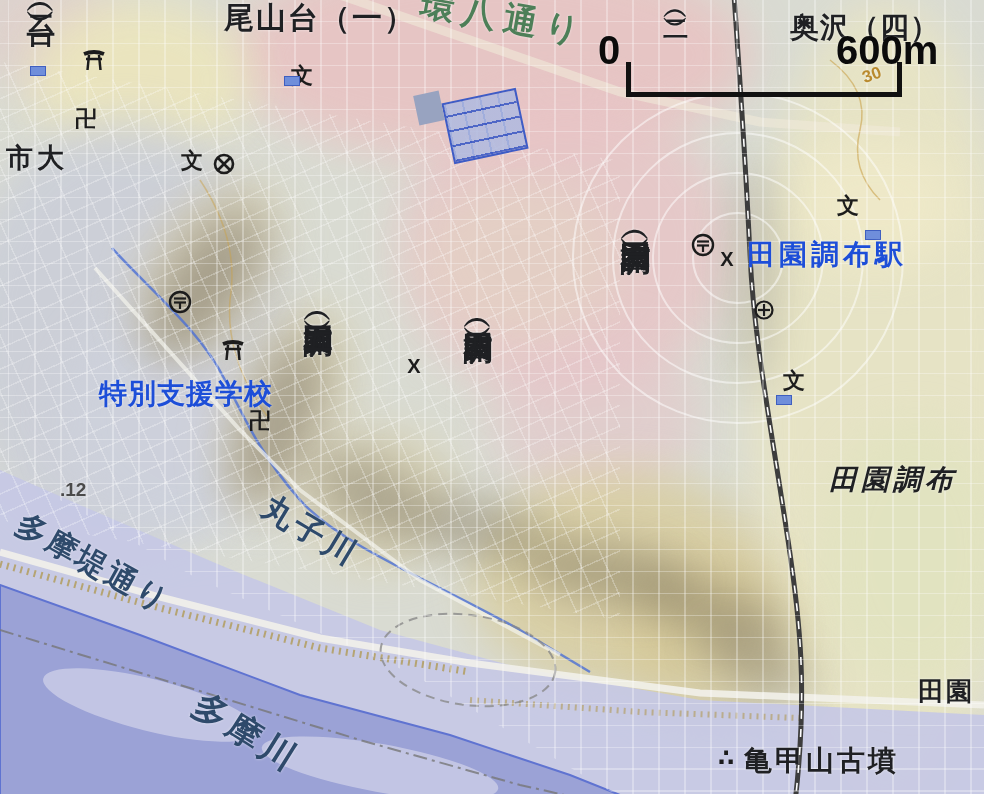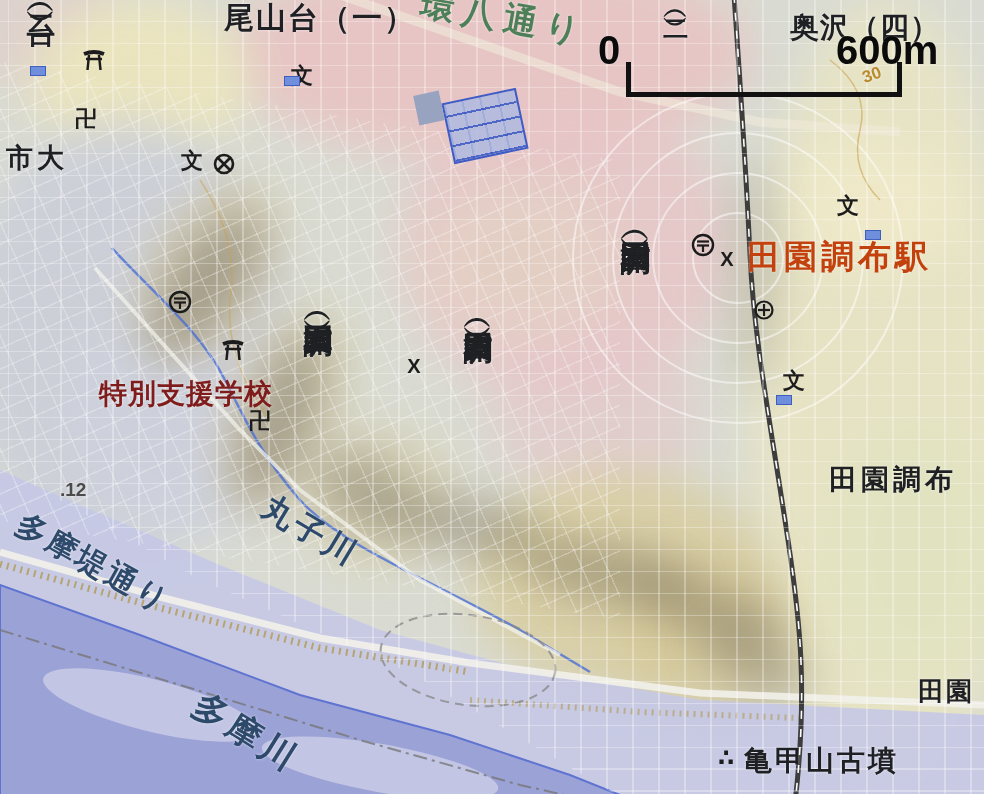--- a/index.html
+++ b/index.html
@@ -196,29 +196,29 @@
       <div class="pool" style="left: 30px; top: 66px; width: 14px; height: 8px;"></div>
       <div class="bluegrid" style="left: 447px; top: 95px;"></div>
       <div class="grayblock" style="left: 416px; top: 93px;"></div>
     </div>
   <div class="layer" id="labels-layer">
       <span class="map-label" style="left: 224px; top: 2px; font-size: 30px; color: rgb(31, 32, 35); letter-spacing: 2px;">尾山台（一）</span>
       <span class="map-label" style="left: 790px; top: 12px; font-size: 29px; color: rgb(31, 32, 35); letter-spacing: 1px;">奥沢（四）</span>
       <span class="map-label vertical" style="left: 663px; top: 2px; font-size: 25px; color: rgb(31, 32, 35);">（二）</span>
       <span class="map-label vertical" style="left: 26px; top: -6px; font-size: 29px; color: rgb(31, 32, 35);">台（二）</span>
       <span class="map-label" style="left: 6px; top: 144px; font-size: 27px; color: rgb(31, 32, 35); letter-spacing: 4px;">市大</span>
-      <span class="map-label" style="left: 99px; top: 379px; font-size: 28px; color: #7f1d1d; letter-spacing: 1px;">特別支援学校</span>
+      <span class="map-label" style="left: 99px; top: 379px; font-size: 28px; color: #1d4ed8; letter-spacing: 1px;">特別支援学校</span>
       <span class="map-label vertical" style="left: 303px; top: 303px; font-size: 29px; color: rgb(31, 32, 35);">田園調布（五）</span>
       <span class="map-label vertical" style="left: 463px; top: 310px; font-size: 29px; color: rgb(31, 32, 35);">田園調布（四）</span>
       <span class="map-label vertical" style="left: 620px; top: 220px; font-size: 30px; color: rgb(31, 32, 35);">田園調布（三）</span>
-      <span class="map-label" style="left: 829px; top: 465px; font-size: 28px; color: rgb(31, 32, 35); letter-spacing: 4px;">田園調布</span>
+      <span class="map-label" style="left: 829px; top: 465px; font-size: 28px; color: rgb(31, 32, 35); letter-spacing: 4px; font-style: italic;">田園調布</span>
       <span class="map-label" style="left: 918px; top: 678px; font-size: 26px; color: rgb(31, 32, 35); letter-spacing: 2px;">田園</span>
       <span class="map-label" style="left: 744px; top: 746px; font-size: 28px; color: rgb(31, 32, 35); letter-spacing: 3px;">亀甲山古墳</span>
       <span class="map-label" style="left: 424px; top: -14px; font-size: 34px; color: rgb(77, 127, 88); letter-spacing: 8px; transform: rotate(10deg);">環八通り</span>
-      <span class="map-label" style="left: 747px; top: 240px; font-size: 33px; color: #c2410c; letter-spacing: 4px; font-family: Liberation Serif, serif;">田園調布駅</span>
+      <span class="map-label" style="left: 747px; top: 240px; font-size: 28px; color: #1d4ed8; letter-spacing: 4px; font-family: Liberation Serif, serif;">田園調布駅</span>
       <span class="map-label" style="left: 26px; top: 508px; font-size: 31px; color: rgb(46, 74, 107); letter-spacing: 3px; transform: rotate(29deg);">多摩堤通り</span>
       <span class="map-label" style="left: 274px; top: 490px; font-size: 32px; color: rgb(46, 74, 107); letter-spacing: 3px; transform: rotate(31deg);">丸子川</span>
       <span class="map-label" style="left: 206px; top: 686px; font-size: 35px; color: rgb(46, 74, 107); letter-spacing: 4px; transform: rotate(32deg);">多摩川</span>
       <span class="map-label" style="left: 60px; top: 480px; font-size: 19px; color: rgb(74, 74, 74);">.12</span>
       <span class="map-label" style="left: 860px; top: 70px; font-size: 17px; color: rgb(185, 138, 46); transform: rotate(-20deg);">30</span>
     </div>
 
   <div>
     <span class="scale-num" id="scale-zero">0</span>
     <span class="scale-num" id="scale-dist">600m</span>

